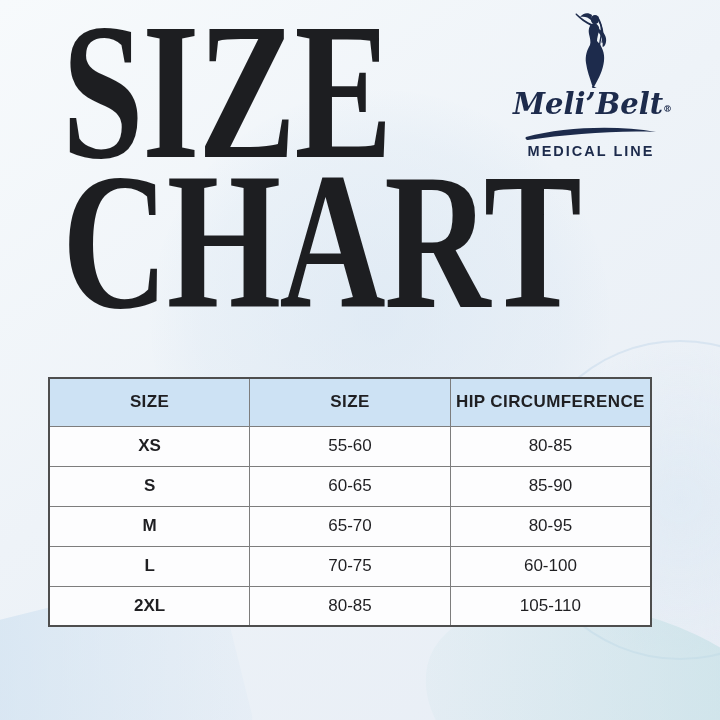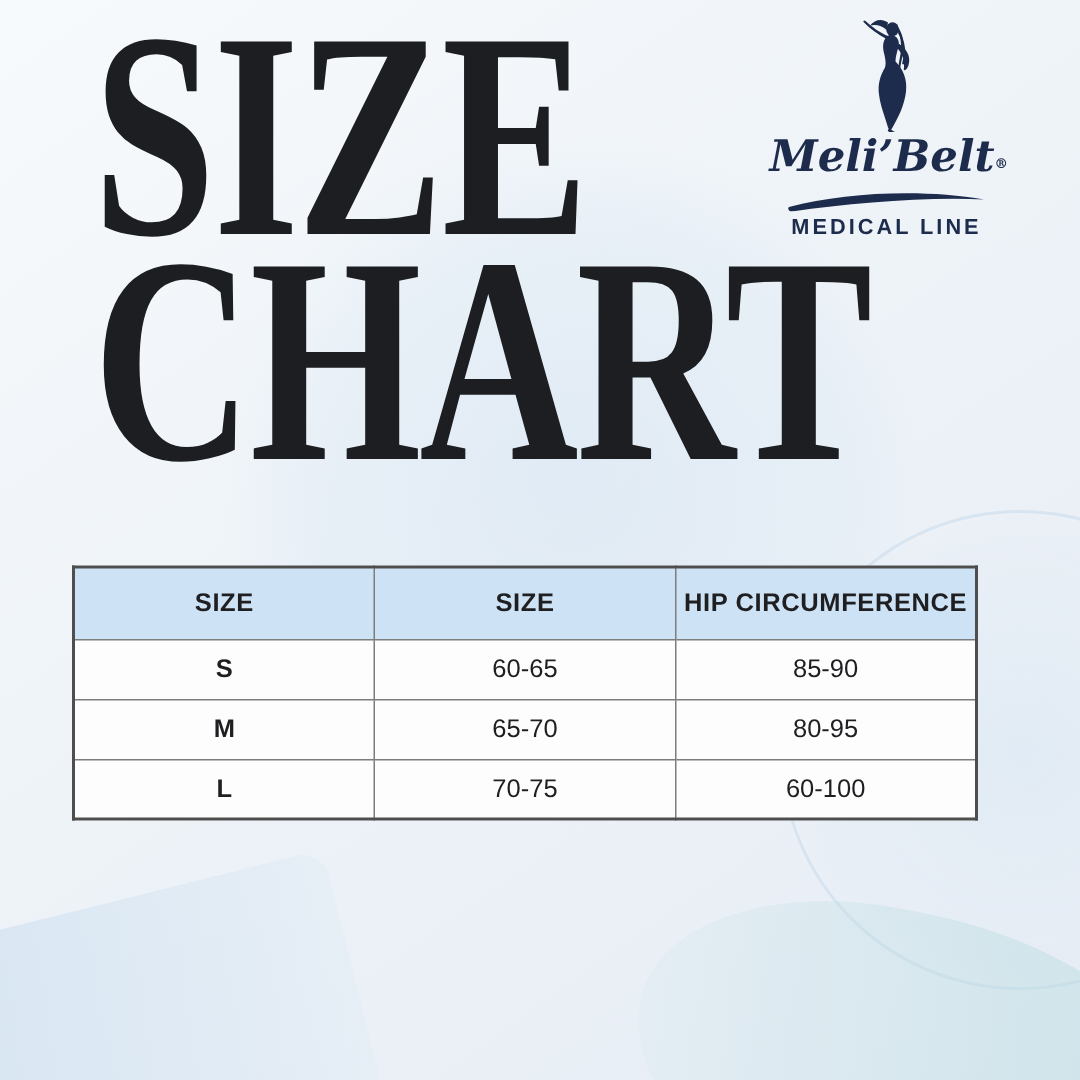--- a/index.html
+++ b/index.html
@@ -141,28 +141,38 @@
     </colgroup>
   <thead>
     <tr>
       <th>SIZE</th>
       <th>SIZE</th>
       <th>HIP CIRCUMFERENCE</th>
     </tr>
   </thead>
   <tbody>
     <tr>
+      <td class="size-col">XS</td>
+      <td>55-60</td>
+      <td>80-85</td>
+    </tr>
+    <tr>
       <td class="size-col">S</td>
       <td>60-65</td>
       <td>85-90</td>
     </tr>
     <tr>
       <td class="size-col">M</td>
       <td>65-70</td>
       <td>80-95</td>
     </tr>
     <tr>
       <td class="size-col">L</td>
       <td>70-75</td>
       <td>60-100</td>
     </tr>
+    <tr>
+      <td class="size-col">2XL</td>
+      <td>80-85</td>
+      <td>105-110</td>
+    </tr>
   </tbody>
 </table>
 
 </body></html>

